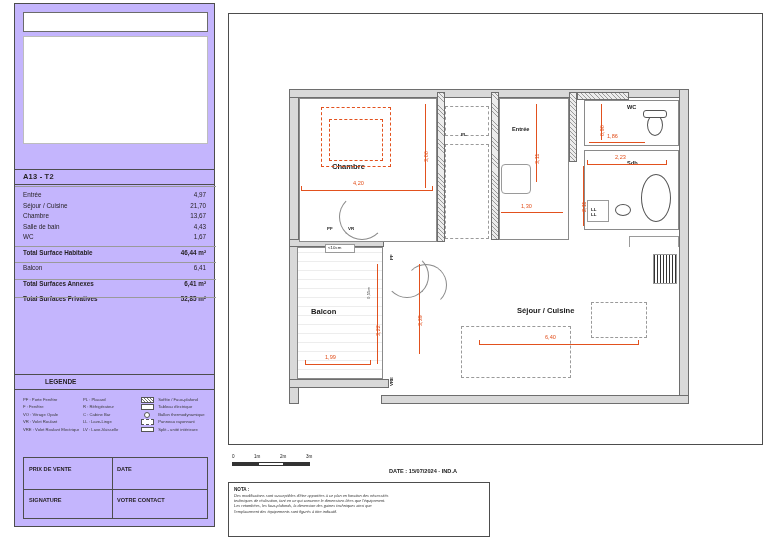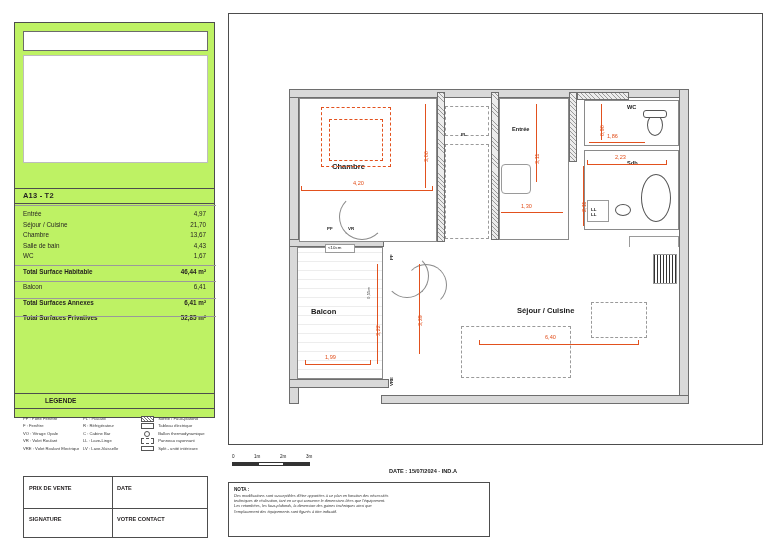--- a/index.html
+++ b/index.html
@@ -18,26 +18,26 @@
     position: relative;
     width: 777px;
     height: 550px;
     background: #ffffff;
   }
 
   
   .left-panel {
     position: absolute;
     left: 14px;
-    top: 22px;
+    top: 3px;
     width: 201px;
-    height: 396px;
+    height: 524px;
     border: 1px solid #4d4d4d;
     box-sizing: border-box;
-    background: #bef264;
+    background: #c4b5fd;
   }
   .logo-box {
     position: absolute;
     left: 8px;
     top: 8px;
     width: 185px;
     height: 20px;
     border: 1px solid #6b6b6b;
     box-sizing: border-box;
     background: #fff;

